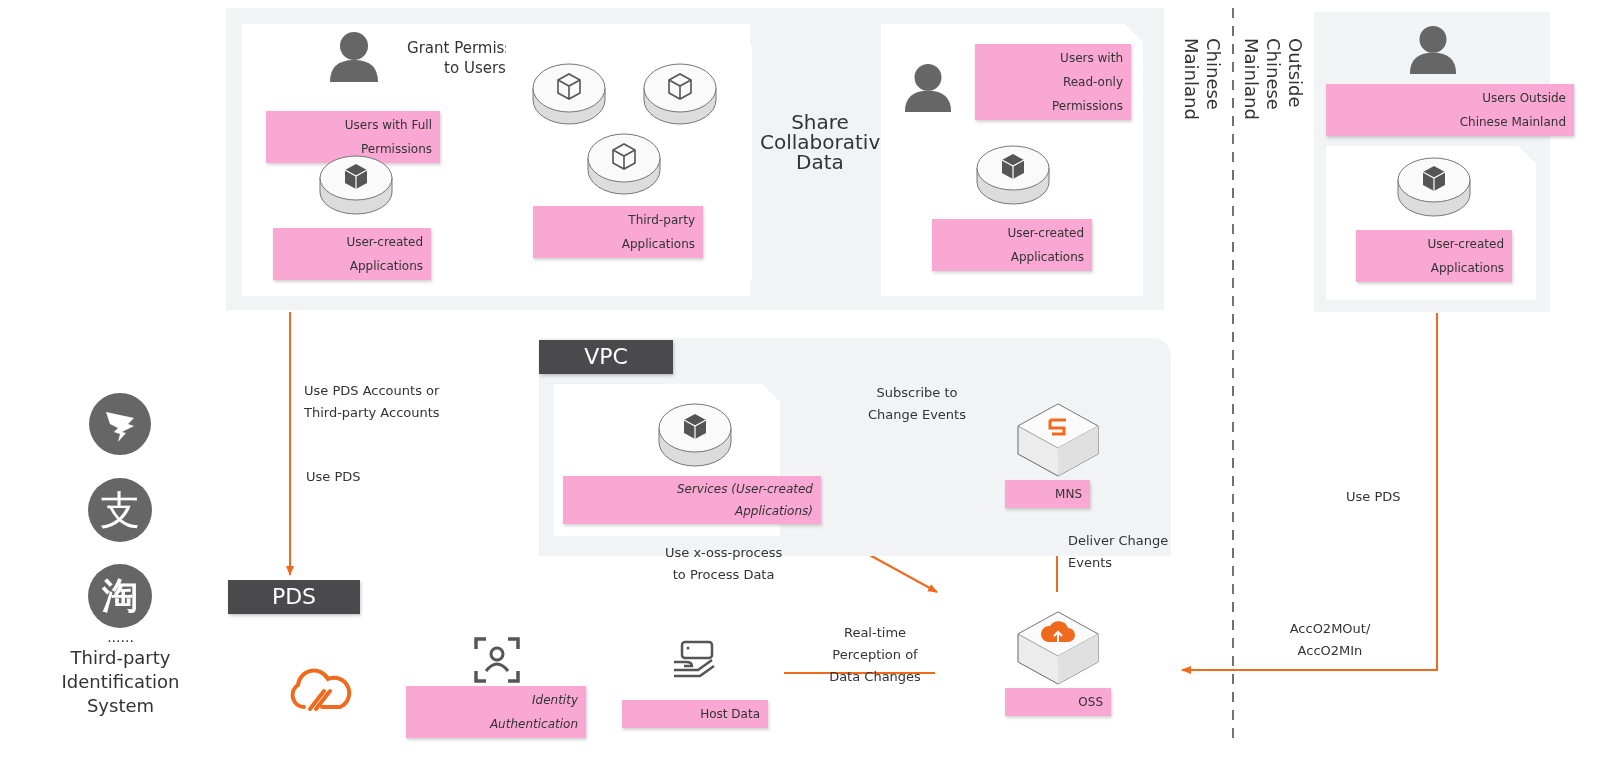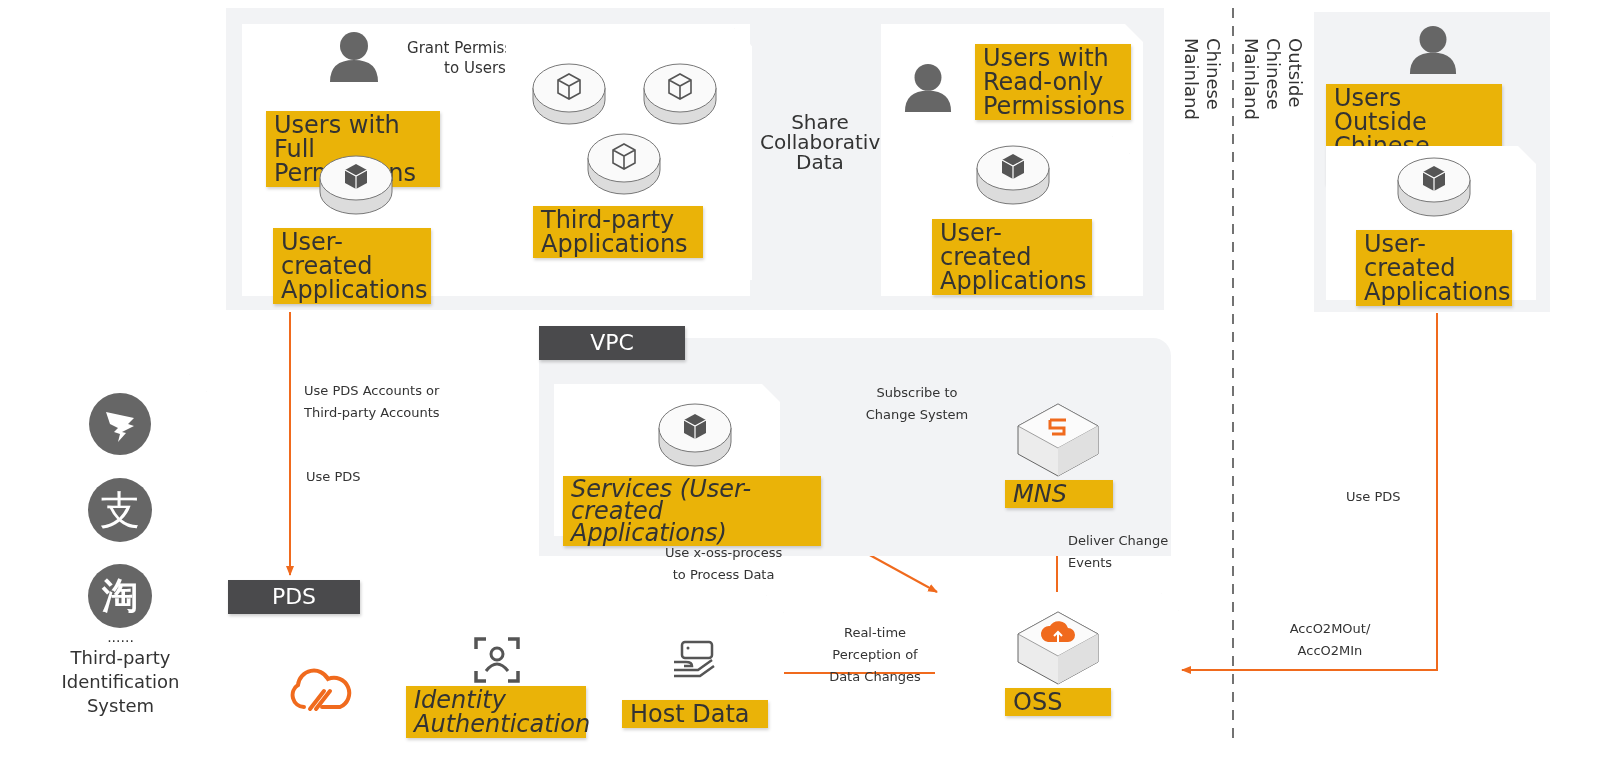--- a/index.html
+++ b/index.html
@@ -1,21 +1,21 @@
 <!DOCTYPE html>
 <html><head>
 <meta charset="utf-8">
 <style>
   html,body{margin:0;padding:0;background:#fff;}
   body{width:1600px;height:760px;position:relative;overflow:hidden;font-family:"DejaVu Sans","Liberation Sans",sans-serif;color:#333;}
   .abs{position:absolute;}
   .zone{position:absolute;background:#f2f3f5;}
   .card{position:absolute;background:#fff;clip-path:polygon(0 0,calc(100% - 18px) 0,100% 18px,100% 100%,0 100%);}
   .card.flat{clip-path:none;}
-  .lbl{position:absolute;background:#eab308;box-shadow:1px 2px 3px rgba(0,0,0,0.18);text-align:left;font-size:24px;line-height:24px;color:#333;padding:2px 8px;box-sizing:border-box;white-space:nowrap;}
+  .lbl{position:absolute;background:#f9a8d4;box-shadow:1px 2px 3px rgba(0,0,0,0.18);text-align:right;font-size:12px;line-height:24px;color:#333;padding:2px 8px;box-sizing:border-box;white-space:nowrap;}
   .txt{position:absolute;font-size:13px;line-height:22px;color:#333;text-align:center;white-space:nowrap;}
   .txt.left{text-align:left;}
   .tag{position:absolute;background:#4a4a4c;color:#fff;font-size:22px;line-height:34px;text-align:center;box-shadow:1px 2px 3px rgba(0,0,0,0.2);}
   .vtxt{position:absolute;writing-mode:vertical-rl;font-size:18px;line-height:22px;color:#333;}
   svg.overlay{position:absolute;left:0;top:0;}
 </style>
 </head>
 <body>
 
 <style>.nl{white-space:pre-line;}</style>
@@ -103,60 +103,60 @@
 Mainland</div>
 <div class="vtxt nl" style="left:1240px;top:38px;">Outside
 Chinese
 Mainland</div>
 
 <div class="zone" style="left:1314px;top:12px;width:236px;height:300px;"></div>
 <svg class="abs" style="left:1408px;top:24px;" width="50" height="50" viewBox="0 0 52 52">
   <circle cx="26" cy="16" r="14" fill="#666"></circle>
     <path d="M2 52 Q2 30 26 30 Q50 30 50 52 Z" fill="#666"></path>
 </svg>
-<div class="lbl nl" style="left:1326px;top:84px;width:176px;">Users Outside
+<div class="lbl nl" style="left:1326px;top:84px;width:248px;">Users Outside
 Chinese Mainland</div>
 <div class="card" style="left:1326px;top:146px;width:210px;height:154px;"></div>
 <svg class="abs" style="left:1396px;top:154px;" width="76" height="66" viewBox="0 0 76 66">
   <path d="M2 26 L2 40 A36 22 0 0 0 74 40 L74 26" fill="#dcdcdc" stroke="#777"></path>
     <ellipse cx="38" cy="26" rx="36" ry="22" fill="#fafafa" stroke="#777"></ellipse>
   <path d="M38 12 L49 18 L49 31 L38 37 L27 31 L27 18 Z" fill="#555"></path>
     <path d="M27 18 L38 24 L49 18 M38 24 L38 37" stroke="#fff" stroke-width="1.2" fill="none"></path>
 </svg>
 <div class="lbl nl" style="left:1356px;top:230px;width:156px;">User-created
 Applications</div>
 
 <div class="txt nl left" style="left:304px;top:380px;">Use PDS Accounts or
 Third-party Accounts</div>
 <div class="txt left" style="left:306px;top:466px;">Use PDS</div>
 <div class="txt" style="left:1346px;top:486px;">Use PDS</div>
 <div class="txt nl" style="left:1270px;top:618px;width:120px;">AccO2MOut/
 AccO2MIn</div>
 
 <div class="zone" style="left:539px;top:338px;width:632px;height:218px;border-radius:0 18px 0 0;"></div>
-<div class="tag" style="left:539px;top:326px;width:146px;text-align:center;">VPC</div>
+<div class="tag" style="left:539px;top:340px;width:134px;text-align:center;">VPC</div>
 <div class="card" style="left:554px;top:384px;width:226px;height:152px;"></div>
 <svg class="abs" style="left:657px;top:400px;" width="76" height="70" viewBox="0 0 76 70">
   <path d="M2 28 L2 42 A36 24 0 0 0 74 42 L74 28" fill="#dcdcdc" stroke="#777"></path>
     <ellipse cx="38" cy="28" rx="36" ry="24" fill="#fafafa" stroke="#777"></ellipse>
   <path d="M38 14 L49 20 L49 33 L38 39 L27 33 L27 20 Z" fill="#555"></path>
     <path d="M27 20 L38 26 L49 20 M38 26 L38 39" stroke="#fff" stroke-width="1.2" fill="none"></path>
 </svg>
 <div class="lbl nl" style="left:563px;top:476px;width:258px;line-height:22px;font-style:italic;">Services (User-created
 Applications)</div>
 <div class="txt nl" style="left:842px;top:382px;width:150px;">Subscribe to
-Change System</div>
+Change Events</div>
 
 <svg class="abs" style="left:1016px;top:402px;" width="84" height="76" viewBox="0 0 84 76">
   <path d="M42 2 L82 24 L82 52 L42 74 L2 52 L2 24 Z" fill="#ececec" stroke="#666"></path>
   <path d="M2 24 L42 46 L82 24 L42 2 Z" fill="#fbfbfb" stroke="#666" stroke-width="0.6"></path>
   <path d="M42 46 L42 74 L82 52 L82 24 Z" fill="#e0e0e0"></path>
   <path d="M34 18 L50 18 M34 18 L34 26 L48 26 L48 32 L36 32" fill="none" stroke="#f06a1d" stroke-width="3"></path>
 </svg>
-<div class="lbl" style="left:1005px;top:480px;width:108px;font-style:italic;">MNS</div>
+<div class="lbl" style="left:1005px;top:480px;width:85px;">MNS</div>
 
 <div class="txt nl left" style="left:665px;top:542px;text-align:center;">Use x-oss-process
 to Process Data</div>
 <div class="txt nl left" style="left:1068px;top:530px;">Deliver Change
 Events</div>
 
 <div class="card" style="left:34px;top:374px;width:173px;height:374px;box-shadow:0 0 3px rgba(0,0,0,0.12);"></div>
 <svg class="abs" style="left:88px;top:392px;" width="64" height="64" viewBox="0 0 64 64">
   <circle cx="32" cy="32" r="31" fill="#666"></circle>
   <path d="M18 20 L46 26 L40 32 L46 34 L34 40 L38 41 L30 50 L32 42 L26 40 L30 36 L22 32 Z" fill="#fff"></path>

